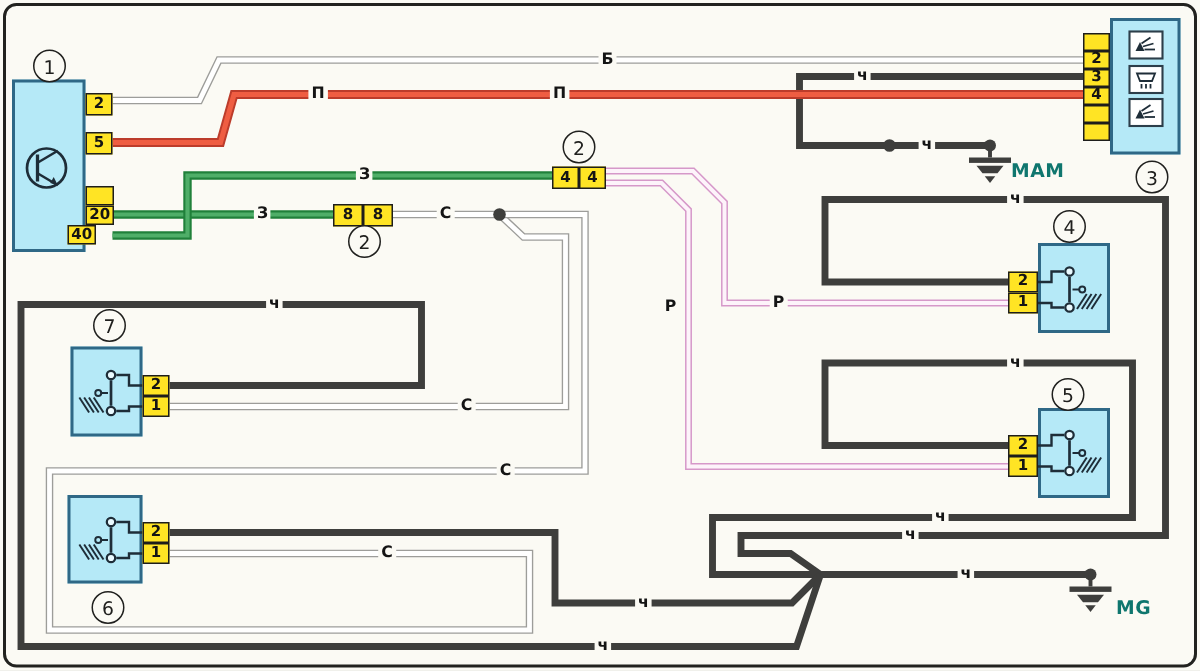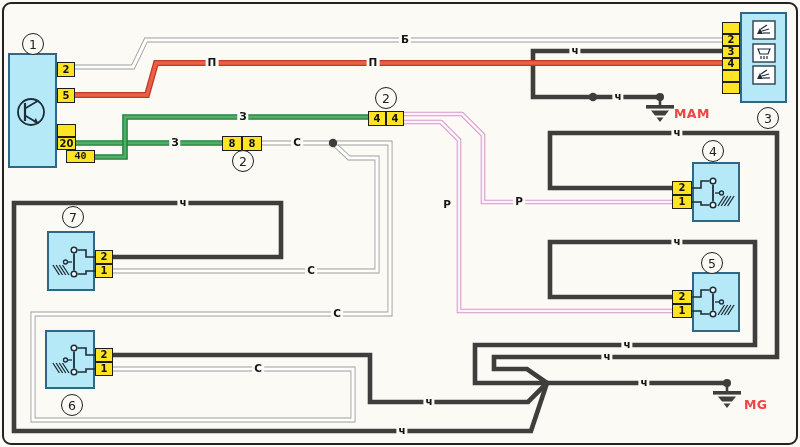--- a/index.html
+++ b/index.html
@@ -12,21 +12,21 @@
   #overlay{z-index:3;}
   .bluebox{position:absolute;background:#b5e9f7;border:2px solid #2f6886;box-sizing:border-box;}
   .cell{position:absolute;background:#ffe424;border:1.6px solid #1d1d1b;box-sizing:border-box;
         display:flex;align-items:center;justify-content:center;
         font-size:10px;font-weight:bold;color:#141414;line-height:1;}
   .circ{position:absolute;width:22px;height:22px;border:1.6px solid #20201e;border-radius:50%;
         background:#fbfaf4;box-sizing:border-box;display:flex;align-items:center;justify-content:center;
         font-size:12.5px;color:#20201e;}
   .wire-label{position:absolute;transform:translate(-50%,-50%);font-size:10.5px;font-weight:bold;
         background:#fbfaf4;padding:0 2px;line-height:1.05;color:#141414;}
-  .ground-label{position:absolute;font-size:12.5px;font-weight:600;color:#ef4444;letter-spacing:.4px;}
+  .ground-label{position:absolute;font-size:12.5px;font-weight:600;color:#0f766e;letter-spacing:.4px;}
 </style>
 </head>
 <body>
 
 <div class="diagram">
   <div class="layer" id="boxes">
       <div class="bluebox" style="left: 8px; top: 53px; width: 49px; height: 115px;"></div>
       <div class="bluebox" style="left: 740px; top: 12px; width: 47px; height: 91px;"></div>
       <div class="bluebox" style="left: 692px; top: 162px; width: 48px; height: 60px;"></div>
       <div class="bluebox" style="left: 692px; top: 272px; width: 48px; height: 60px;"></div>
@@ -187,21 +187,21 @@
         <line x1="59.4" y1="373" x2="52.9" y2="363" stroke="#1e2d38" stroke-width="1.3"></line>
       </g>
     </svg>
   <div class="layer" id="overlay">
       <div class="ground-label" style="left: 674px; top: 106px;">MAM</div>
       <div class="ground-label" style="left: 744px; top: 397px;">MG</div>
       <div class="cell" style="left: 57px; top: 62px; width: 18px; height: 15px;">2</div>
       <div class="cell" style="left: 57px; top: 88px; width: 18px; height: 15px;">5</div>
       <div class="cell" style="left: 57px; top: 124px; width: 19px; height: 13px;"></div>
       <div class="cell" style="left: 57px; top: 137px; width: 19px; height: 13px;">20</div>
-      <div class="cell" style="left: 66px; top: 150px; width: 29px; height: 13px; font-family: Liberation Mono, monospace;">40</div>
+      <div class="cell" style="left: 45px; top: 150px; width: 19px; height: 13px;">40</div>
       <div class="circ" style="left: 22px; top: 33px;">1</div>
       <div class="cell" style="left: 722px; top: 22px; width: 18px; height: 12px;"></div>
       <div class="cell" style="left: 722px; top: 34px; width: 18px; height: 12px;">2</div>
       <div class="cell" style="left: 722px; top: 46px; width: 18px; height: 12px;">3</div>
       <div class="cell" style="left: 722px; top: 58px; width: 18px; height: 12px;">4</div>
       <div class="cell" style="left: 722px; top: 70px; width: 18px; height: 12px;"></div>
       <div class="cell" style="left: 722px; top: 82px; width: 18px; height: 12px;"></div>
       <div class="circ" style="left: 757px; top: 107px;">3</div>
       <div class="cell" style="left: 672px; top: 181px; width: 20px; height: 14px;">2</div>
       <div class="cell" style="left: 672px; top: 195px; width: 20px; height: 14px;">1</div>

